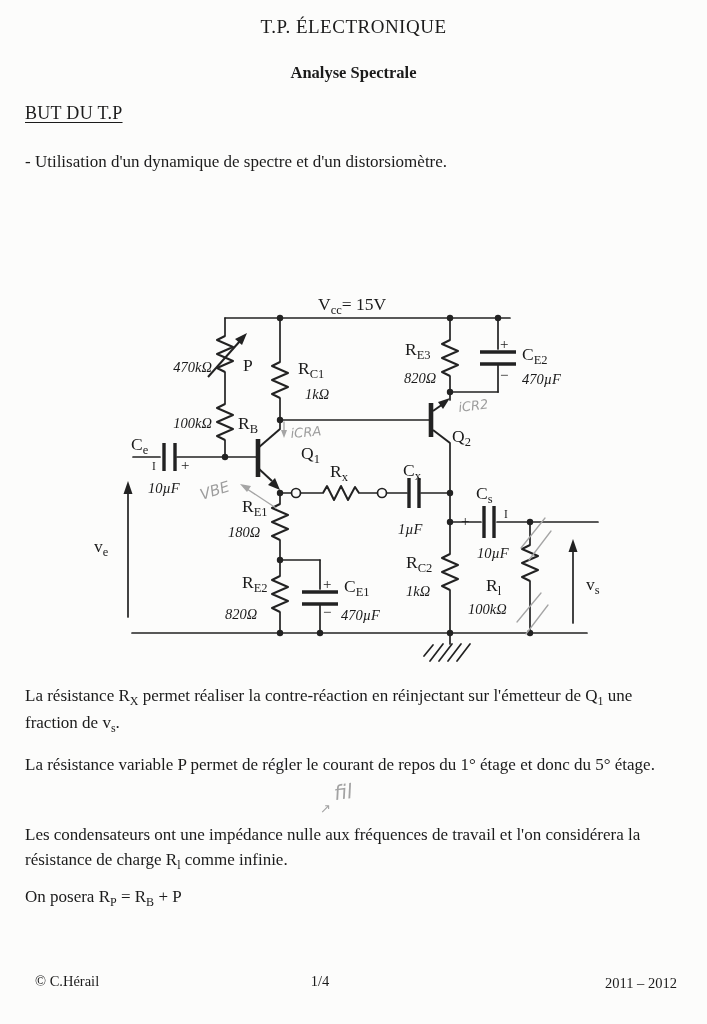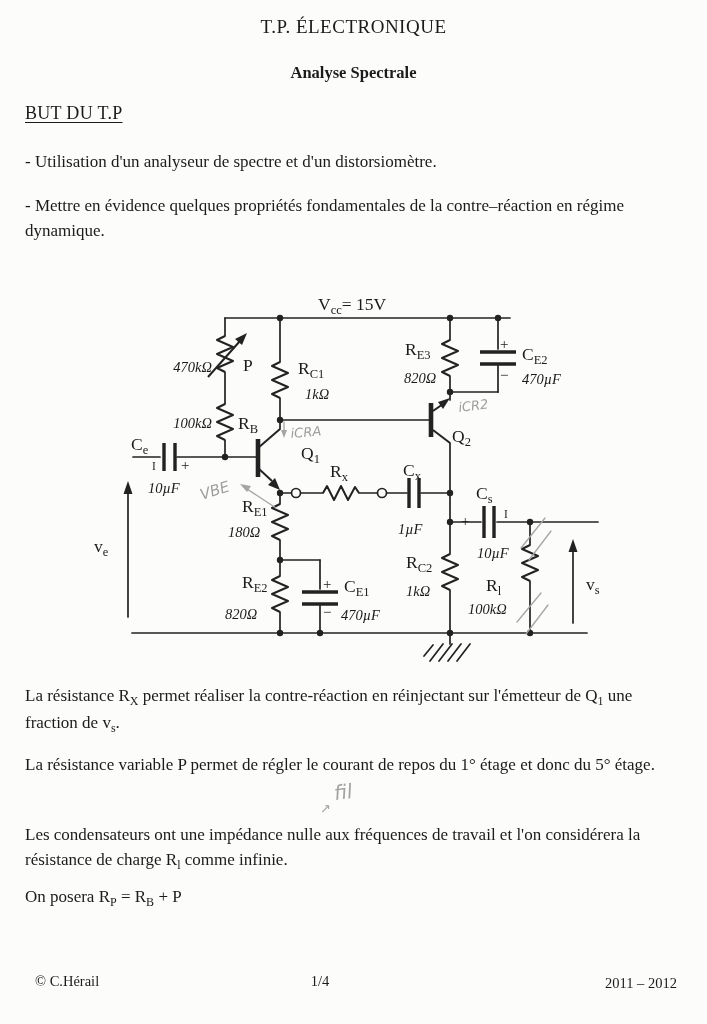--- a/index.html
+++ b/index.html
@@ -45,23 +45,22 @@
 <body>
 
 <div class="page">
 
   <div class="abs doc-title" style="top:16px; left:0;">T.P. ÉLECTRONIQUE</div>
 
   <div class="abs doc-subtitle" style="top:63px; left:0;">Analyse Spectrale</div>
 
   <div class="abs heading" style="top:103px; left:25px;">BUT DU T.P</div>
 
-  <div class="abs para" style="top:150px; left:25px;">- Utilisation d'un analyseur de spectre et d'un distorsiomètre.</div>
-
-  <div class="abs para" style="top:194px; left:25px;">- Mettre en évidence quelques propriétés fondamentales de la contre–réaction en régime dynamique.</div>
+  <div class="abs para" style="top:150px; left:25px;">- Utilisation d'un dynamique de spectre et d'un distorsiomètre.</div>
+
 
 
   <svg class="abs schematic-svg" viewBox="0 0 707 1024">
 
     <text class="slabel" x="318" y="310"><tspan>V</tspan><tspan class="ssub" dy="4">cc</tspan><tspan dy="-4">= 15V</tspan></text>
 
     <g>
       <line class="wire" x1="225" y1="318" x2="510" y2="318"></line>
       <line class="wire" x1="132" y1="633" x2="587" y2="633"></line>
       <line class="wire" x1="225" y1="318" x2="225" y2="336"></line>

